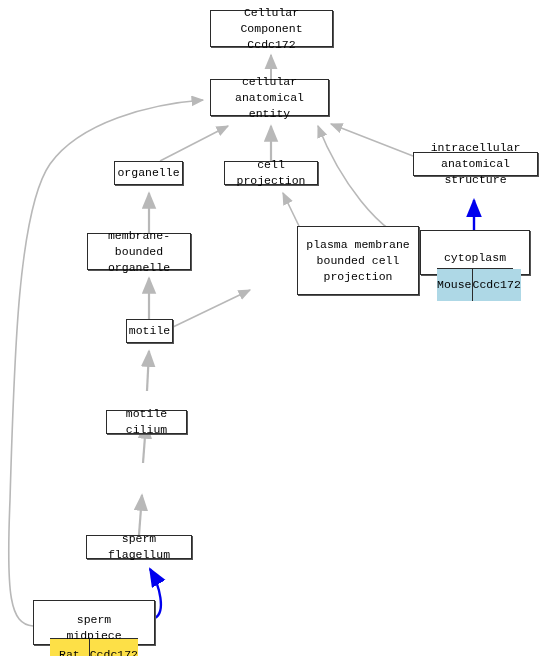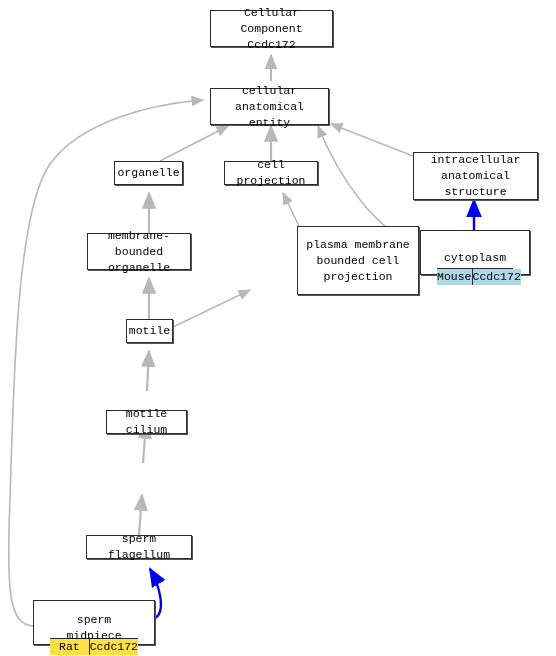--- a/index.html
+++ b/index.html
@@ -53,21 +53,21 @@
   }
   .node.has-rows .title-cell {
     display: flex;
     align-items: center;
     justify-content: center;
     height: 21px;
     border-bottom: 1px solid #2b2b2b;
   }
   .node .rowset {
     display: flex;
-    height: 16px;
+    height: 32px;
     border-radius: 10px;
   }
   .node .cell {
     flex: 1 1 50%;
     display: flex;
     align-items: center;
     justify-content: center;
     border-right: 1px solid #2b2b2b;
     font-size: 11.5px;
   }
@@ -121,34 +121,34 @@
     <path d="M474,230 L474,200" fill="none" stroke="#0000ee" stroke-width="2.4" marker-end="url(#ah-blue)"></path>
 
     <path d="M155,618 C166,612 160,586 150,569" fill="none" stroke="#0000ee" stroke-width="2.4" marker-end="url(#ah-blue)"></path>
   </svg>
 
   <div class="node" style="left:210px;top:10px;width:123px;height:37px;">
     <span class="label">Cellular Component
 Ccdc172</span>
   </div>
 
-  <div class="node" style="left:210px;top:88px;width:119px;height:37px;">
+  <div class="node" style="left:210px;top:79px;width:119px;height:37px;">
     <span class="label">cellular anatomical
 entity</span>
   </div>
 
   <div class="node" style="left:114px;top:161px;width:69px;height:24px;">
     <span class="label">organelle</span>
   </div>
 
   <div class="node" style="left:224px;top:161px;width:94px;height:24px;">
     <span class="label">cell projection</span>
   </div>
 
-  <div class="node" style="left:413px;top:152px;width:125px;height:48px;">
+  <div class="node" style="left:413px;top:152px;width:125px;height:24px;">
     <span class="label">intracellular
 anatomical structure</span>
   </div>
 
   <div class="node" style="left:87px;top:233px;width:104px;height:37px;">
     <span class="label">membrane-bounded
 organelle</span>
   </div>
 
   <div class="node" style="left:253px;top:226px;width:122px;height:69px;margin-left:44px;">

